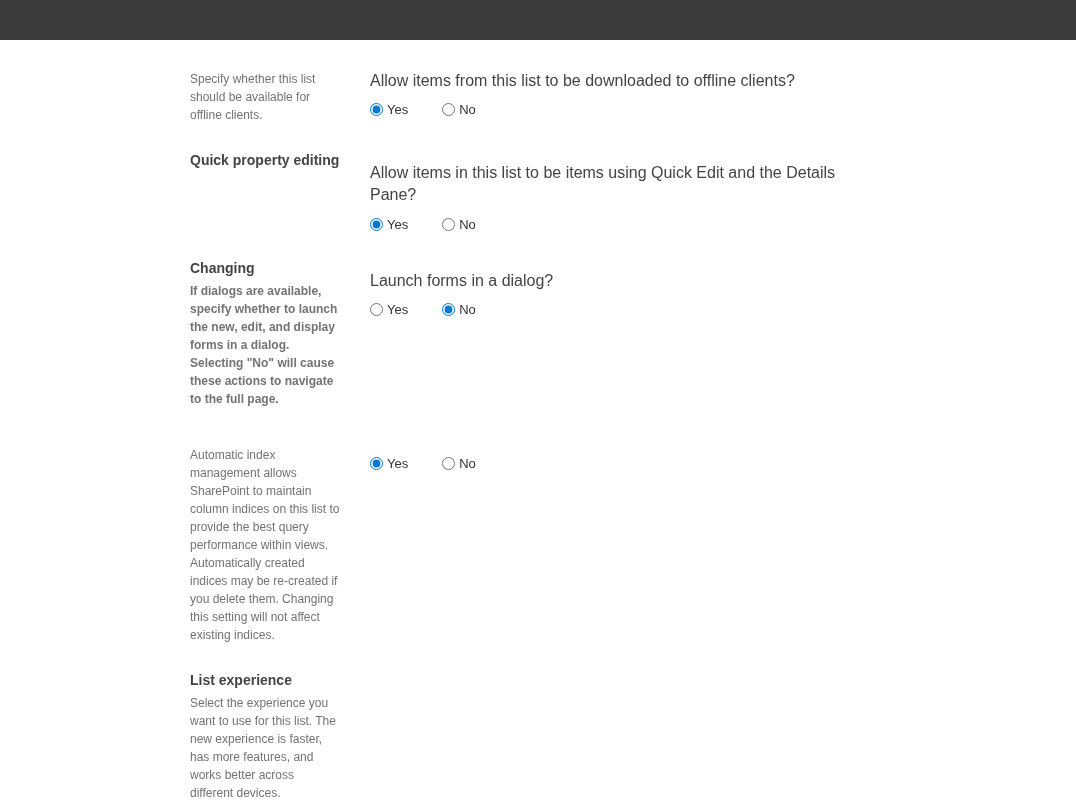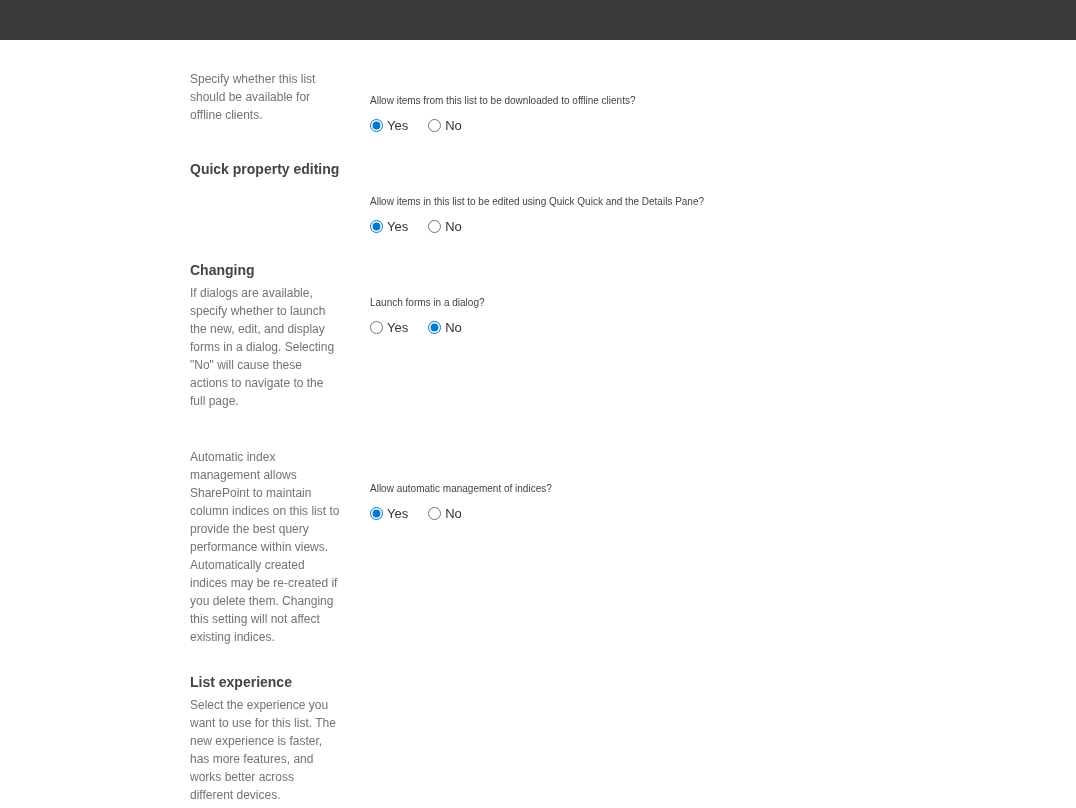--- a/index.html
+++ b/index.html
@@ -41,36 +41,36 @@
       font-weight: 700;
       margin-bottom: 6px;
     }
     .section-description {
       font-size: 12px;
       color: #737373;
       line-height: 1.5;
     }
     .section-description p {
       margin-bottom: 10px;
+      font-weight: bold;
     }
     .section-right {
       flex: 1;
       padding-top: 10px;
     }
     .question-label {
-      font-size: 10px;
+      font-size: 16px;
       color: #444;
       margin-bottom: 10px;
       display: block;
       line-height: 1.4;
-      margin-top: 24px;
     }
     .radio-group {
       display: flex;
-      gap: 20px;
+      gap: 34px;
       align-items: center;
     }
     .radio-option {
       display: inline-flex;
       align-items: center;
       gap: 4px;
       font-size: 13px;
       color: #333;
     }
     input[type="radio"] {
@@ -108,21 +108,21 @@
           </label>
         </div>
       </div>
     </div>
 
     <div class="section">
       <div class="section-left">
         <div class="section-title">Quick property editing</div>
       </div>
       <div class="section-right">
-        <span class="question-label">Allow items in this list to be edited using Quick Quick and the Details Pane?</span>
+        <span class="question-label">Allow items in this list to be items using Quick Edit and the Details Pane?</span>
         <div class="radio-group">
           <label class="radio-option">
             <input type="radio" name="quickedit" checked="" style="">
             <span>Yes</span>
           </label>
           <label class="radio-option">
             <input type="radio" name="quickedit" style="">
             <span>No</span>
           </label>
         </div>
@@ -149,21 +149,20 @@
           </label>
         </div>
       </div>
     </div>
 
     <div class="section">
       <div class="section-left">
         <div class="section-description">Automatic index management allows SharePoint to maintain column indices on this list to provide the best query performance within views. Automatically created indices may be re-created if you delete them. Changing this setting will not affect existing indices.</div>
       </div>
       <div class="section-right">
-        <span class="question-label">Allow automatic management of indices?</span>
         <div class="radio-group">
           <label class="radio-option">
             <input type="radio" name="indexmgmt" checked="" style="">
             <span>Yes</span>
           </label>
           <label class="radio-option">
             <input type="radio" name="indexmgmt" style="">
             <span>No</span>
           </label>
         </div>

